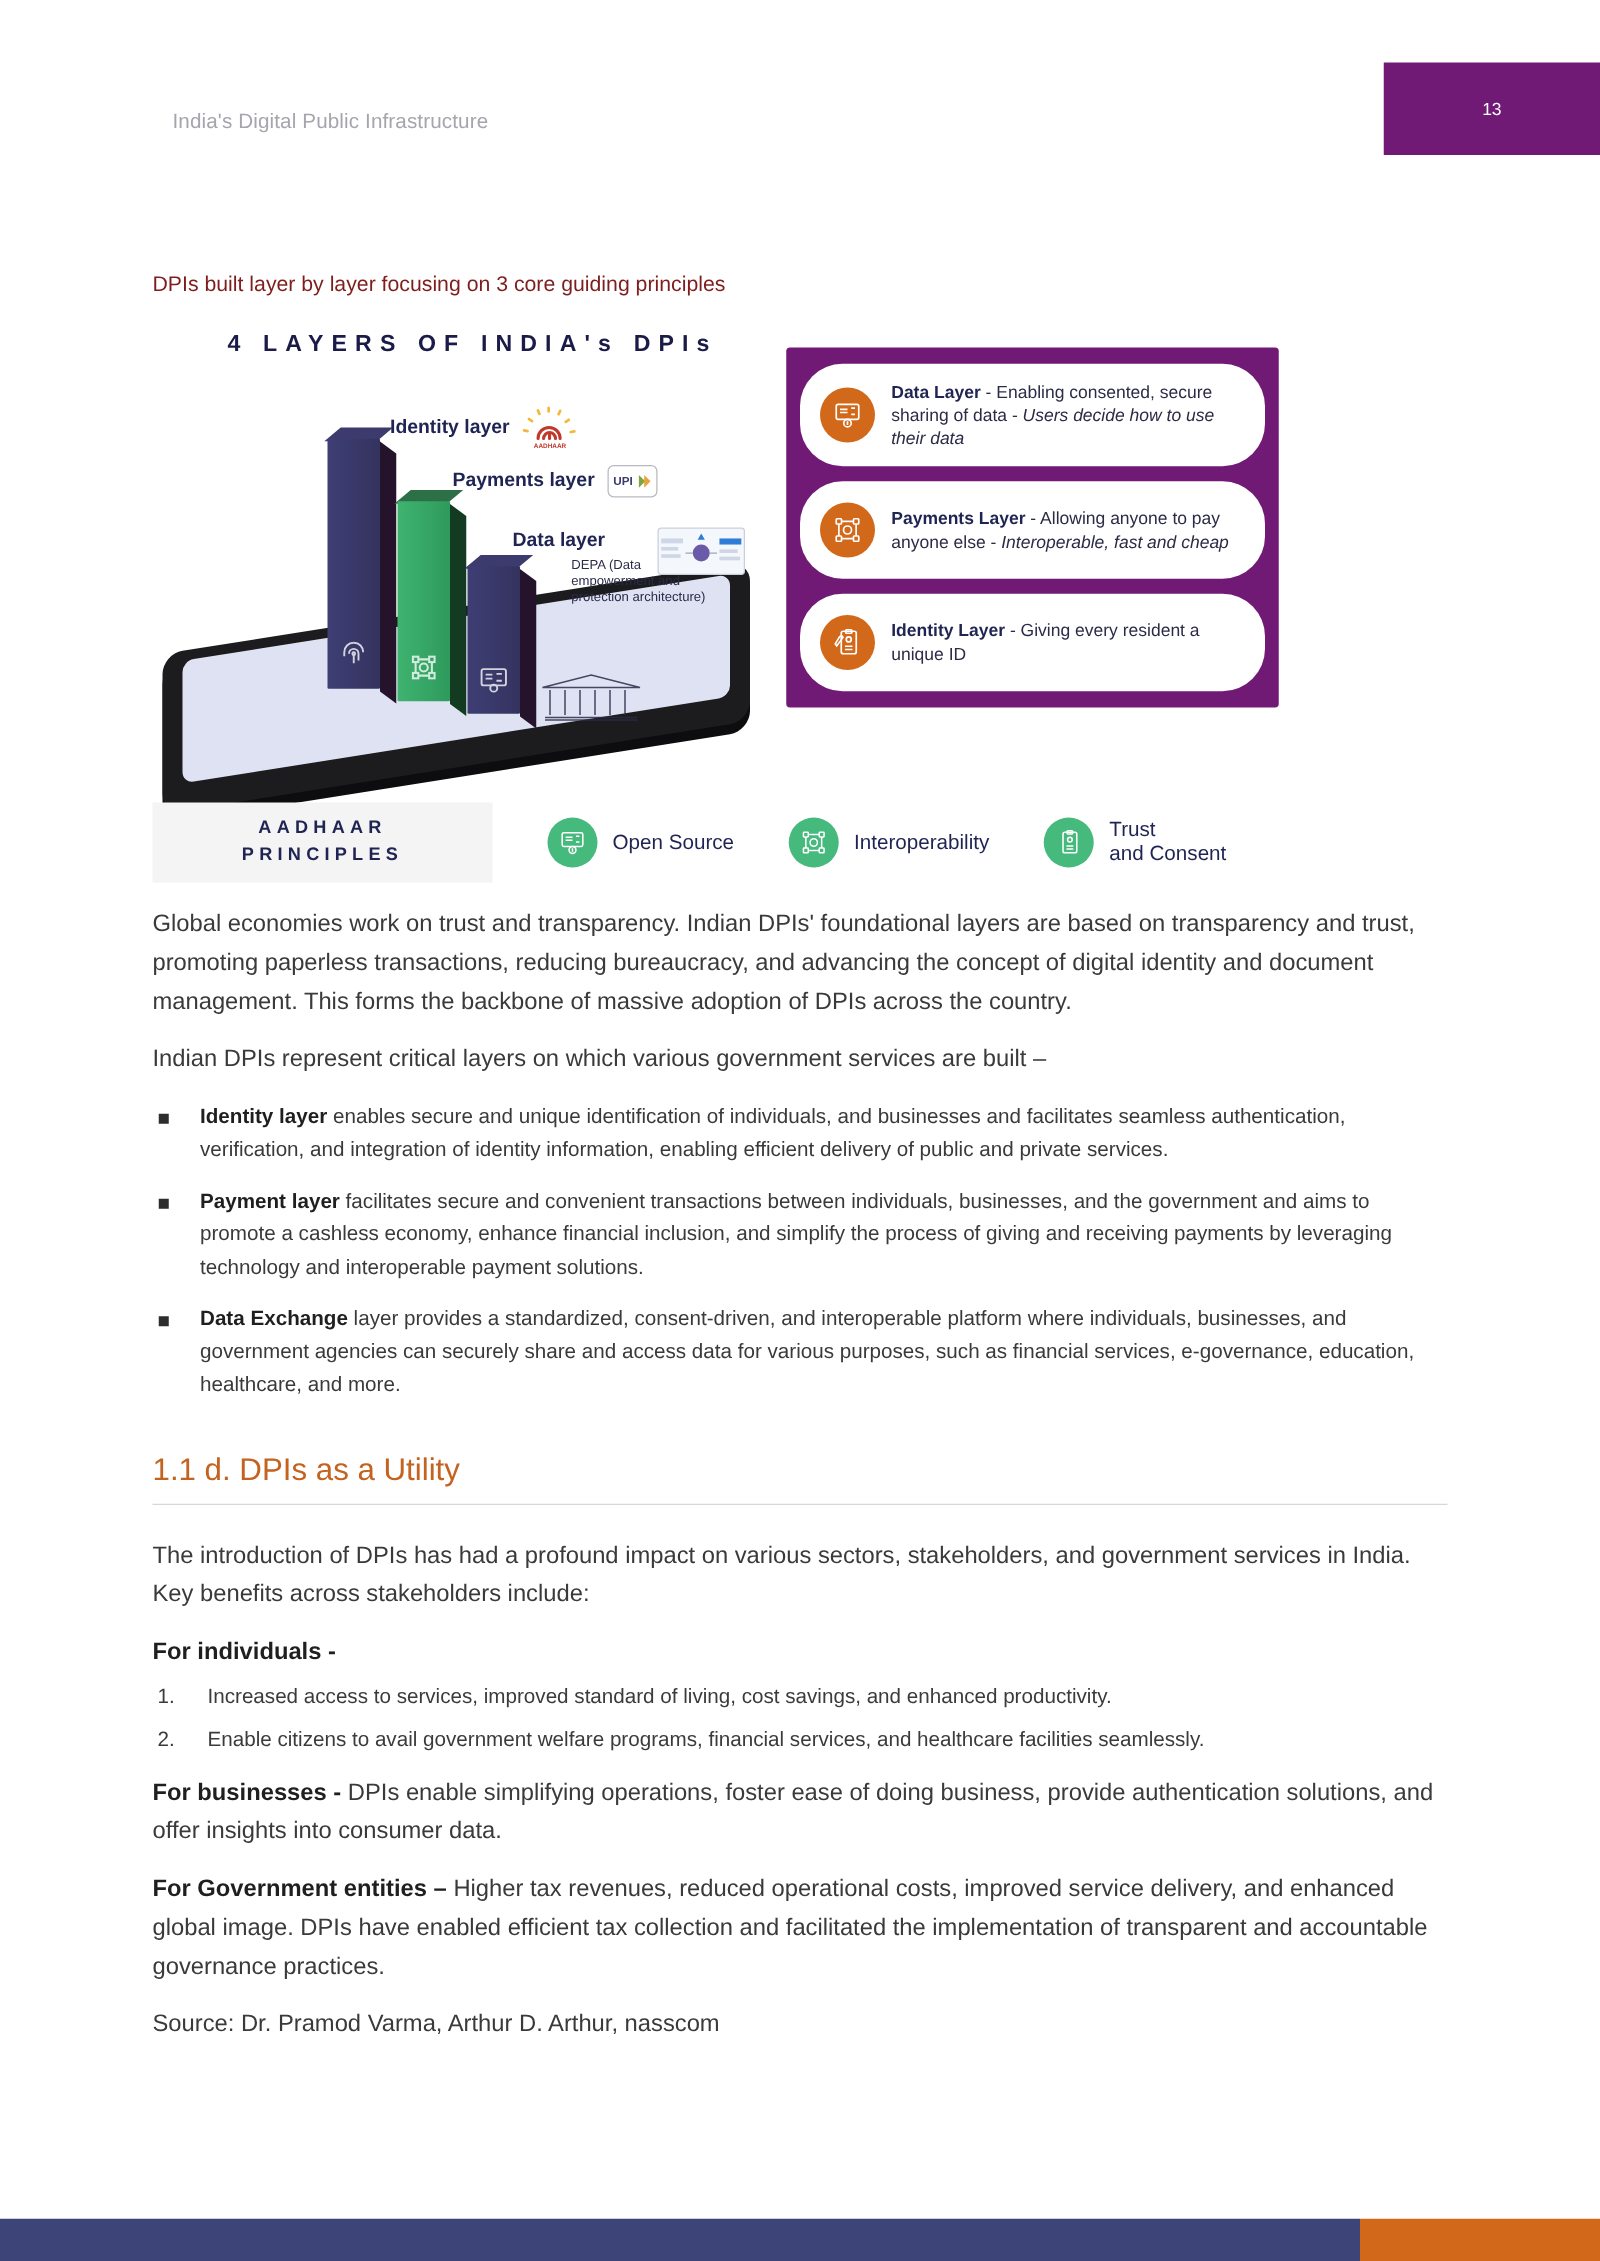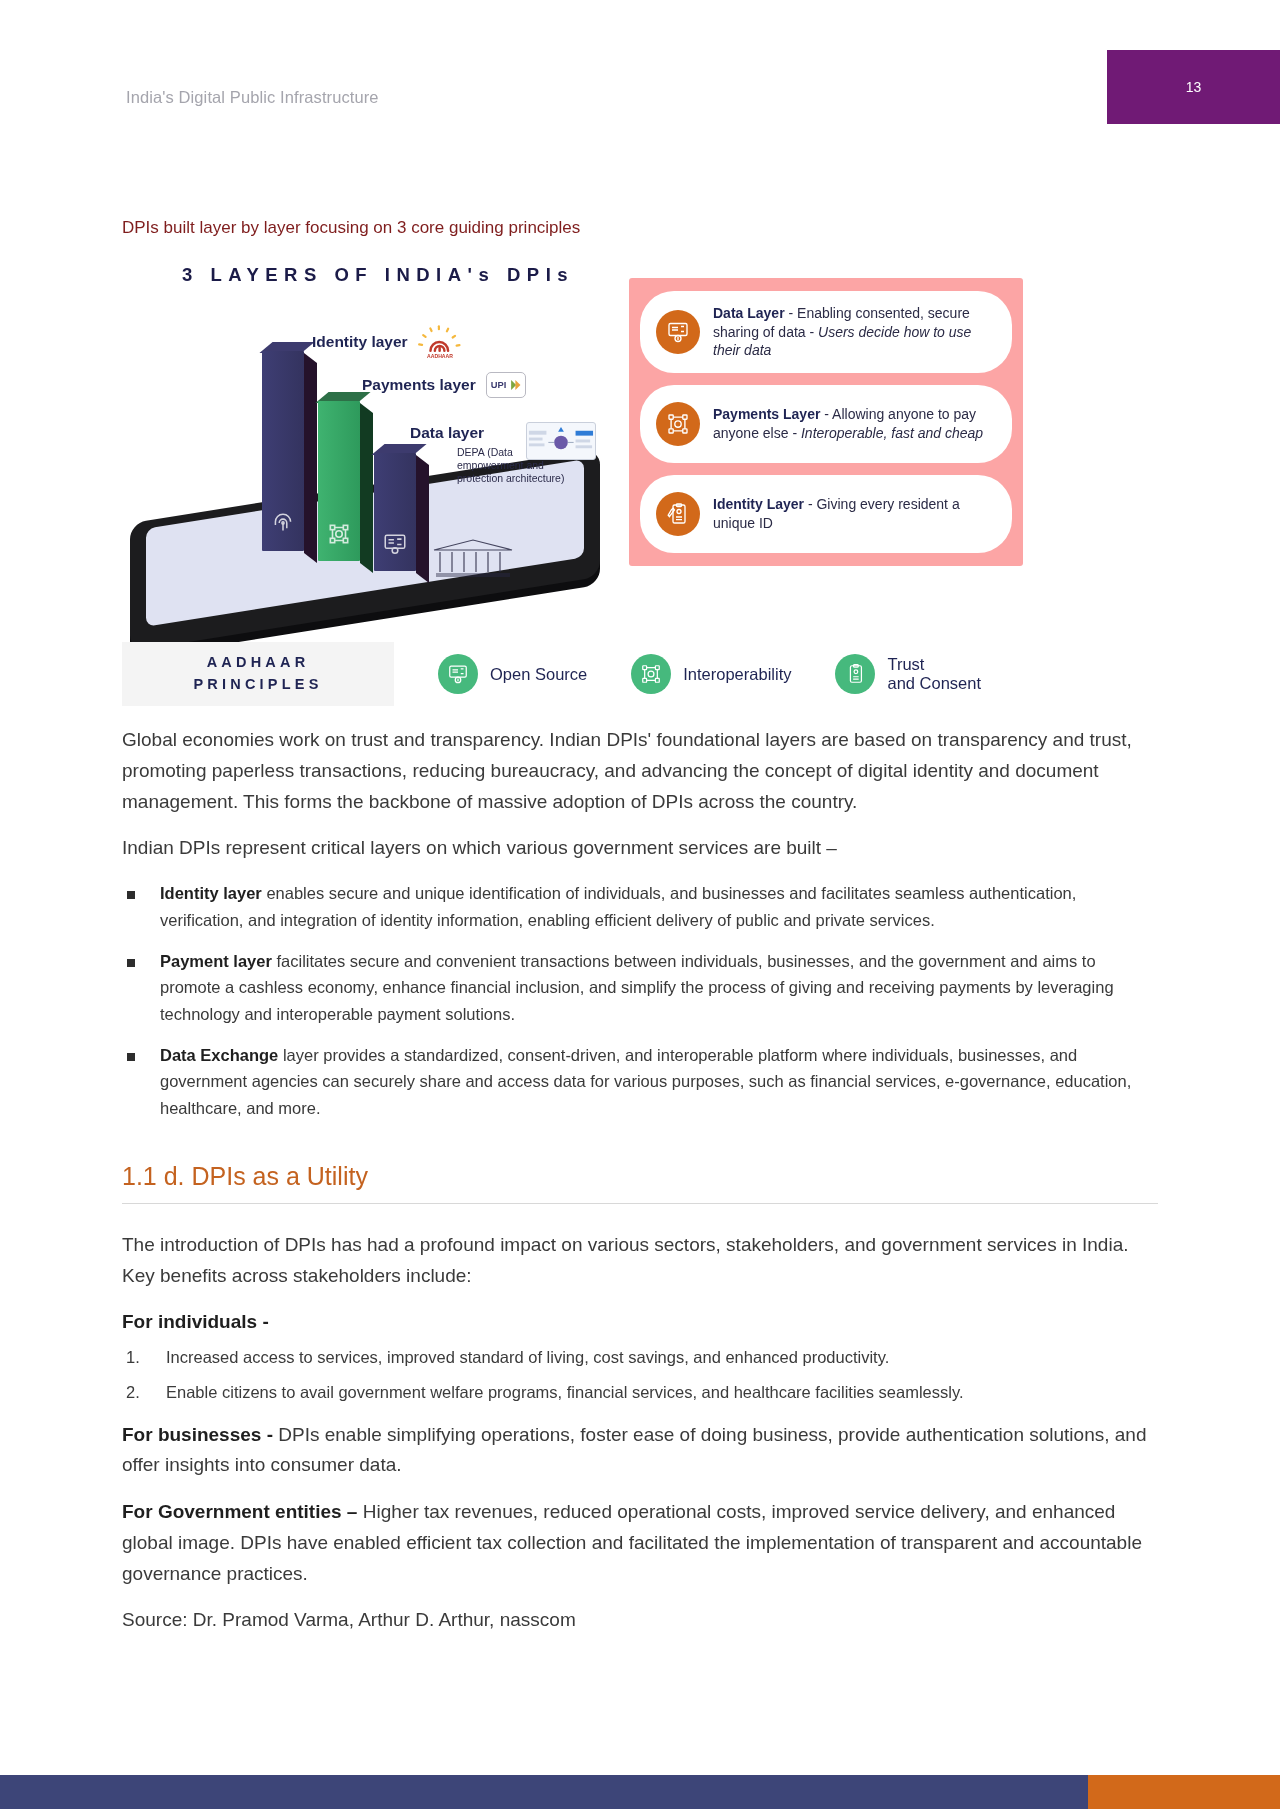--- a/index.html
+++ b/index.html
@@ -10,21 +10,21 @@
     background: #ffffff;
     font-family: "Liberation Sans", sans-serif;
     color: #3b3b3b;
     position: relative;
     overflow: hidden;
   }
 
   
   .page-header {
     position: absolute;
-    top: 0; left: 4px; right: 0;
+    top: 0; left: 16px; right: 0;
     height: 140px;
   }
   .header-title {
     position: absolute;
     left: 122px;
     top: 88px;
     font-size: 16.5px;
     color: #a5a5ad;
     letter-spacing: .1px;
     white-space: nowrap;
@@ -206,21 +206,21 @@
     border-radius: 3px;
     overflow: hidden;
   }
 
   
   .cards-panel {
     position: absolute;
     left: 507px;
     top: 18px;
     width: 394px;
-    background: #fca5a5;
+    background: #701a75;
     border-radius: 3px;
     padding: 13px 11px;
   }
   .info-card {
     display: flex;
     align-items: center;
     gap: 13px;
     background: #ffffff;
     border-radius: 34px;
     padding: 13px 16px;
@@ -364,21 +364,21 @@
     <span>13</span>
   </div>
 </div>
 
 <div class="content">
 
   <p class="intro-caption">DPIs built layer by layer focusing on 3 core guiding principles</p>
 
   <div class="infographic">
 
-    <div class="info-title">3 LAYERS OF INDIA's DPIs</div>
+    <div class="info-title">4 LAYERS OF INDIA's DPIs</div>
 
     <div class="tablet-stage">
       <div class="tablet-body">
         <div class="tablet-screen"></div>
       </div>
 
       <div class="bar bar1">
         <div class="bar-top"></div>
         <div class="bar-side"></div>
         <div class="bar-face">

